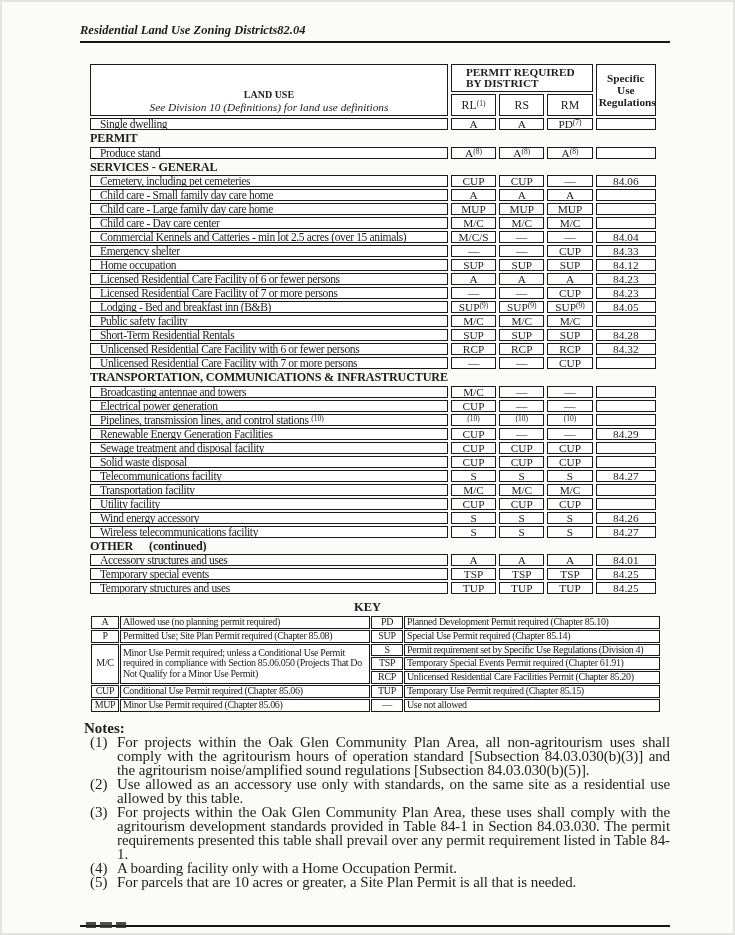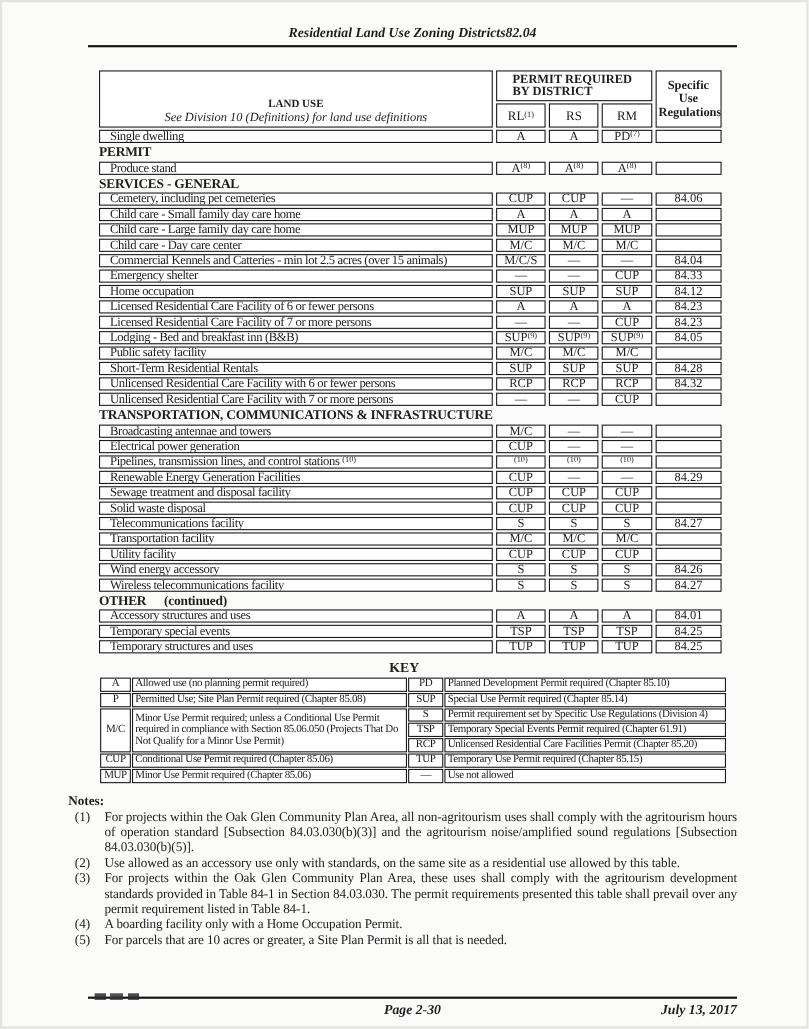--- a/index.html
+++ b/index.html
@@ -17,21 +17,21 @@
   .doc-title{
     padding-top:20px;
     text-align:center;
     font-style:italic;
     font-weight:bold;
     font-size:12.5px;
   }
   .subheader{
     margin:21px 63px 0 78px;
     display:flex;
-    justify-content:center;
+    justify-content:flex-start;
     align-items:baseline;
     font-style:italic;
     font-weight:bold;
     font-size:12.5px;
     border-bottom:2.5px solid #161616;
     padding-bottom:3px;
   }
   
   table.zoning-table{
     table-layout:fixed;
@@ -125,21 +125,21 @@
     line-height:10.8px;
     vertical-align:middle;
     background:#fff;
     letter-spacing:-0.35px;
     overflow:hidden;
   }
   .key-table td.key-abbr{text-align:center;padding:0;}
   .key-table td.key-desc{white-space:nowrap;}
   .key-table td.key-desc.wrap{white-space:normal;}
   
-  .notes{margin:8px 63px 0 60px;font-size:12px;line-height:14px;}
+  .notes{margin:8px 63px 0 82px;font-size:15px;line-height:14px;}
   .notes-label{font-weight:bold;}
   .note-item{display:flex;}
   .note-num{width:33px;flex:none;padding-left:6px;box-sizing:border-box;}
   .note-text{flex:1;text-align:justify;letter-spacing:-0.1px;}
   
   .page-footer{position:absolute;left:0;right:0;bottom:6px;}
   .footer-rule{
     margin:0 63px 0 78px;
     border-top:2.5px solid #161616;
     position:relative;
@@ -495,17 +495,13 @@
         <span class="note-num">(5)</span>
         <span class="note-text">For parcels that are 10 acres or greater, a Site Plan Permit is all that is needed.</span>
       </div>
     </div>
 </section>
 
 <footer class="page-footer">
   <div class="footer-rule">
     <span class="scan-artifact"></span>
   </div>
-  <div class="footer-row">
-    <span class="footer-page">Page 2-30</span>
-    <span class="footer-date">July 13, 2017</span>
-  </div>
 </footer>
 
 </body></html>

